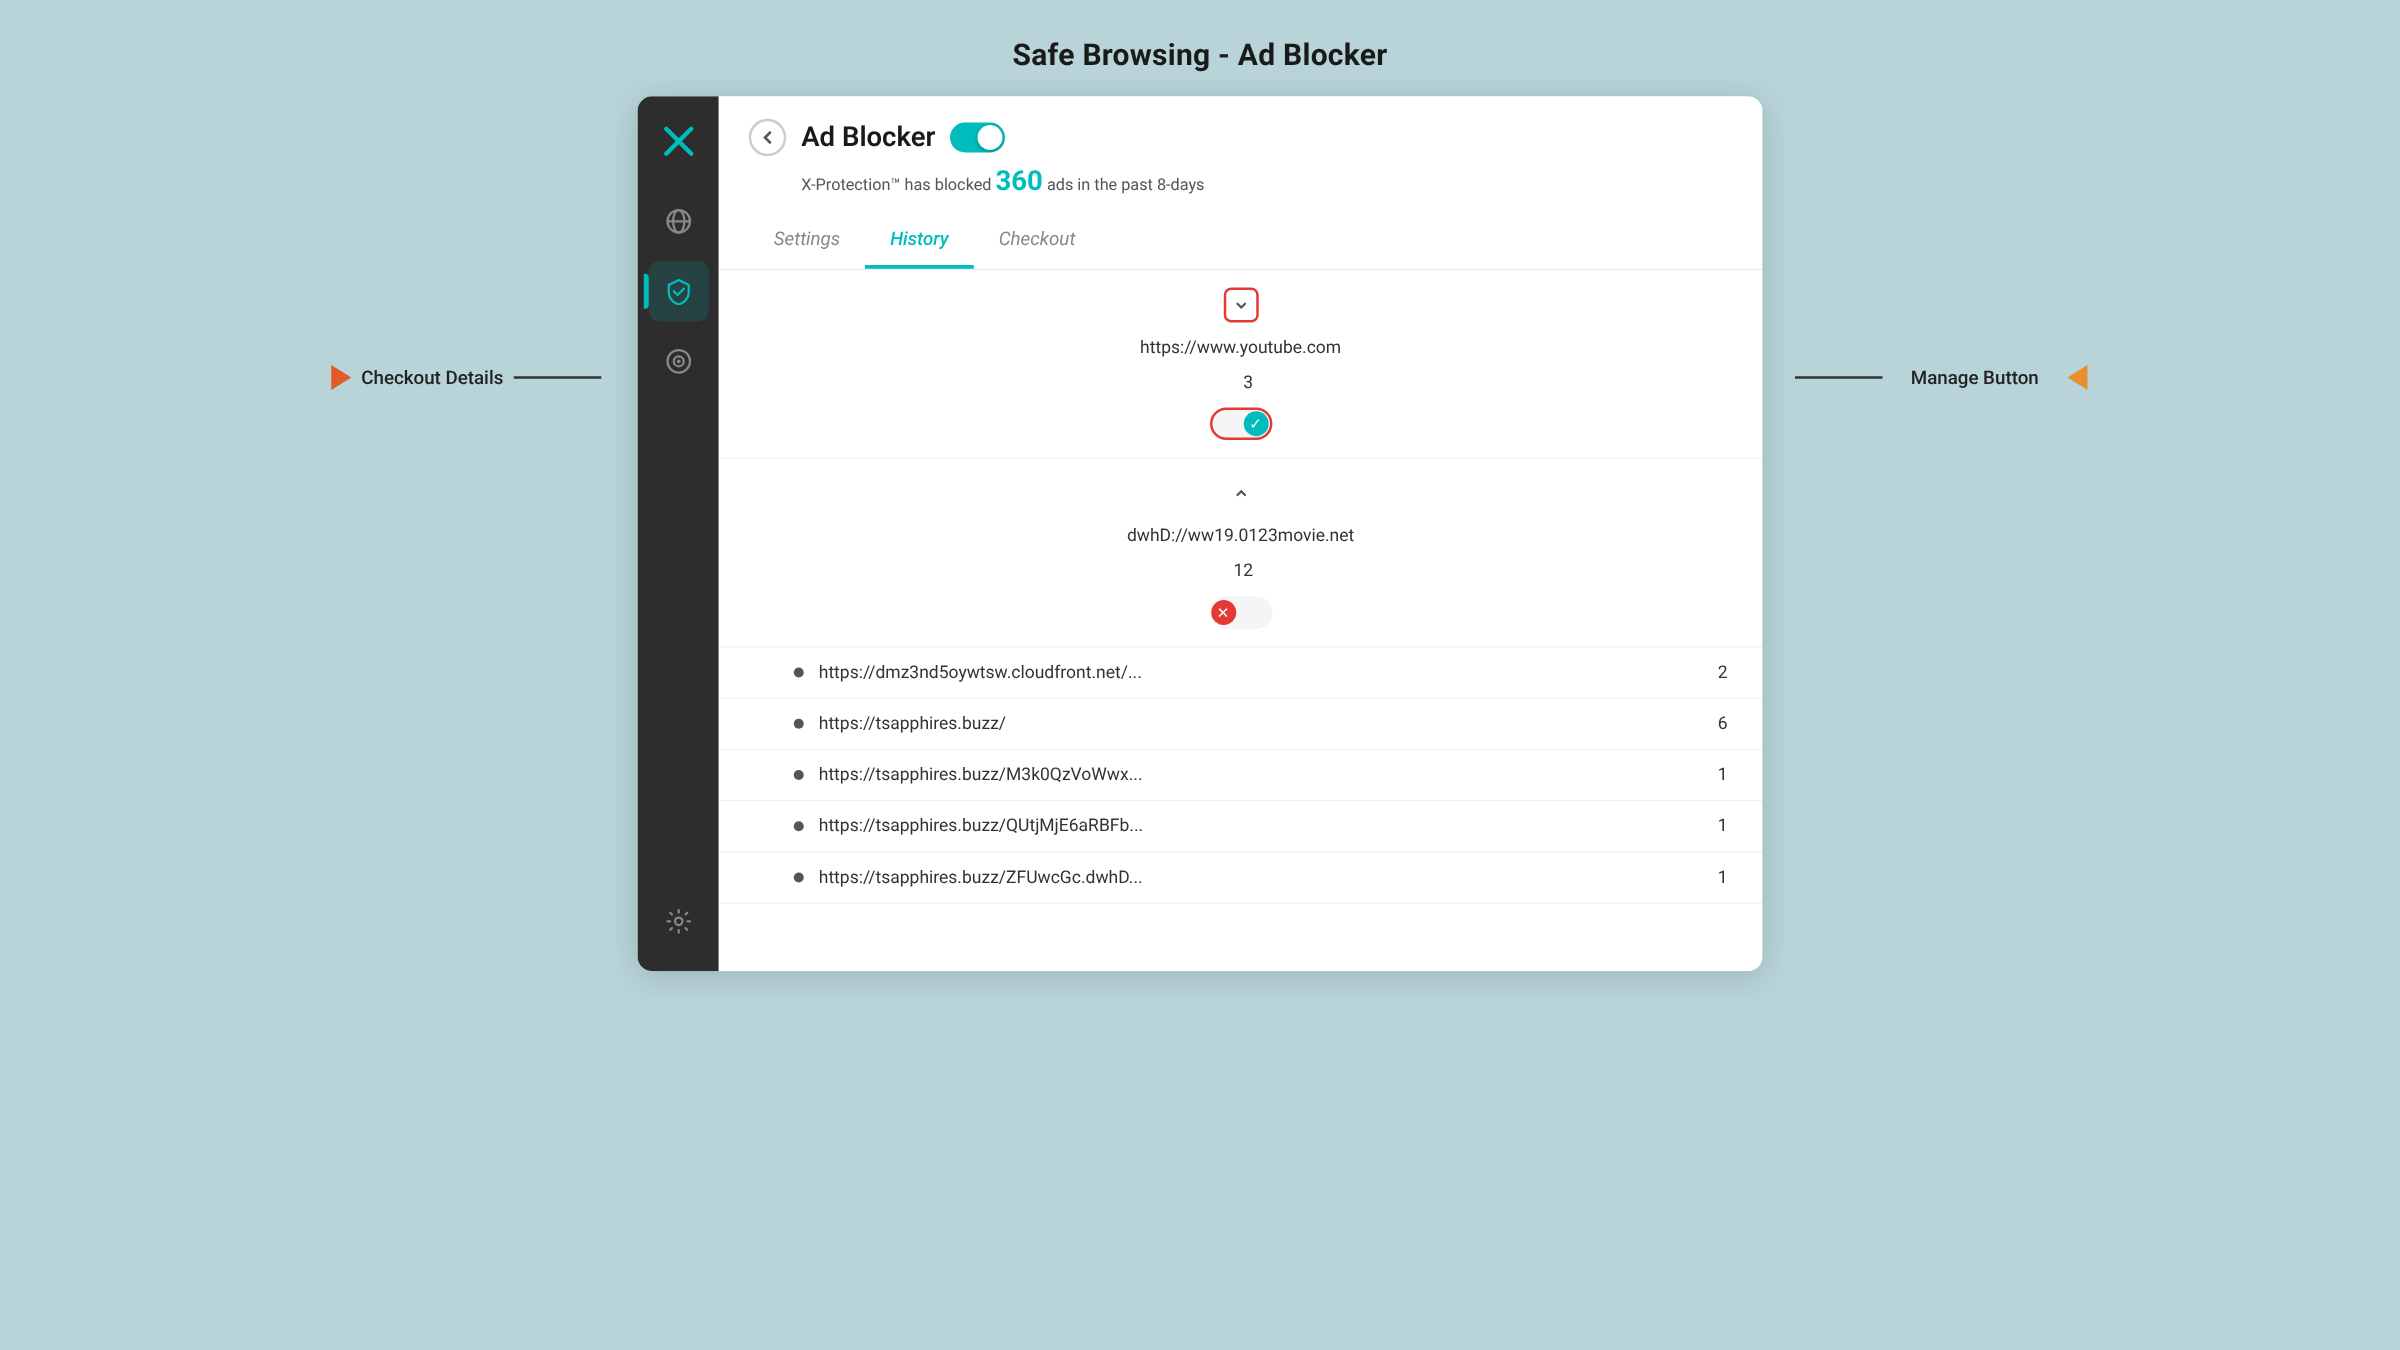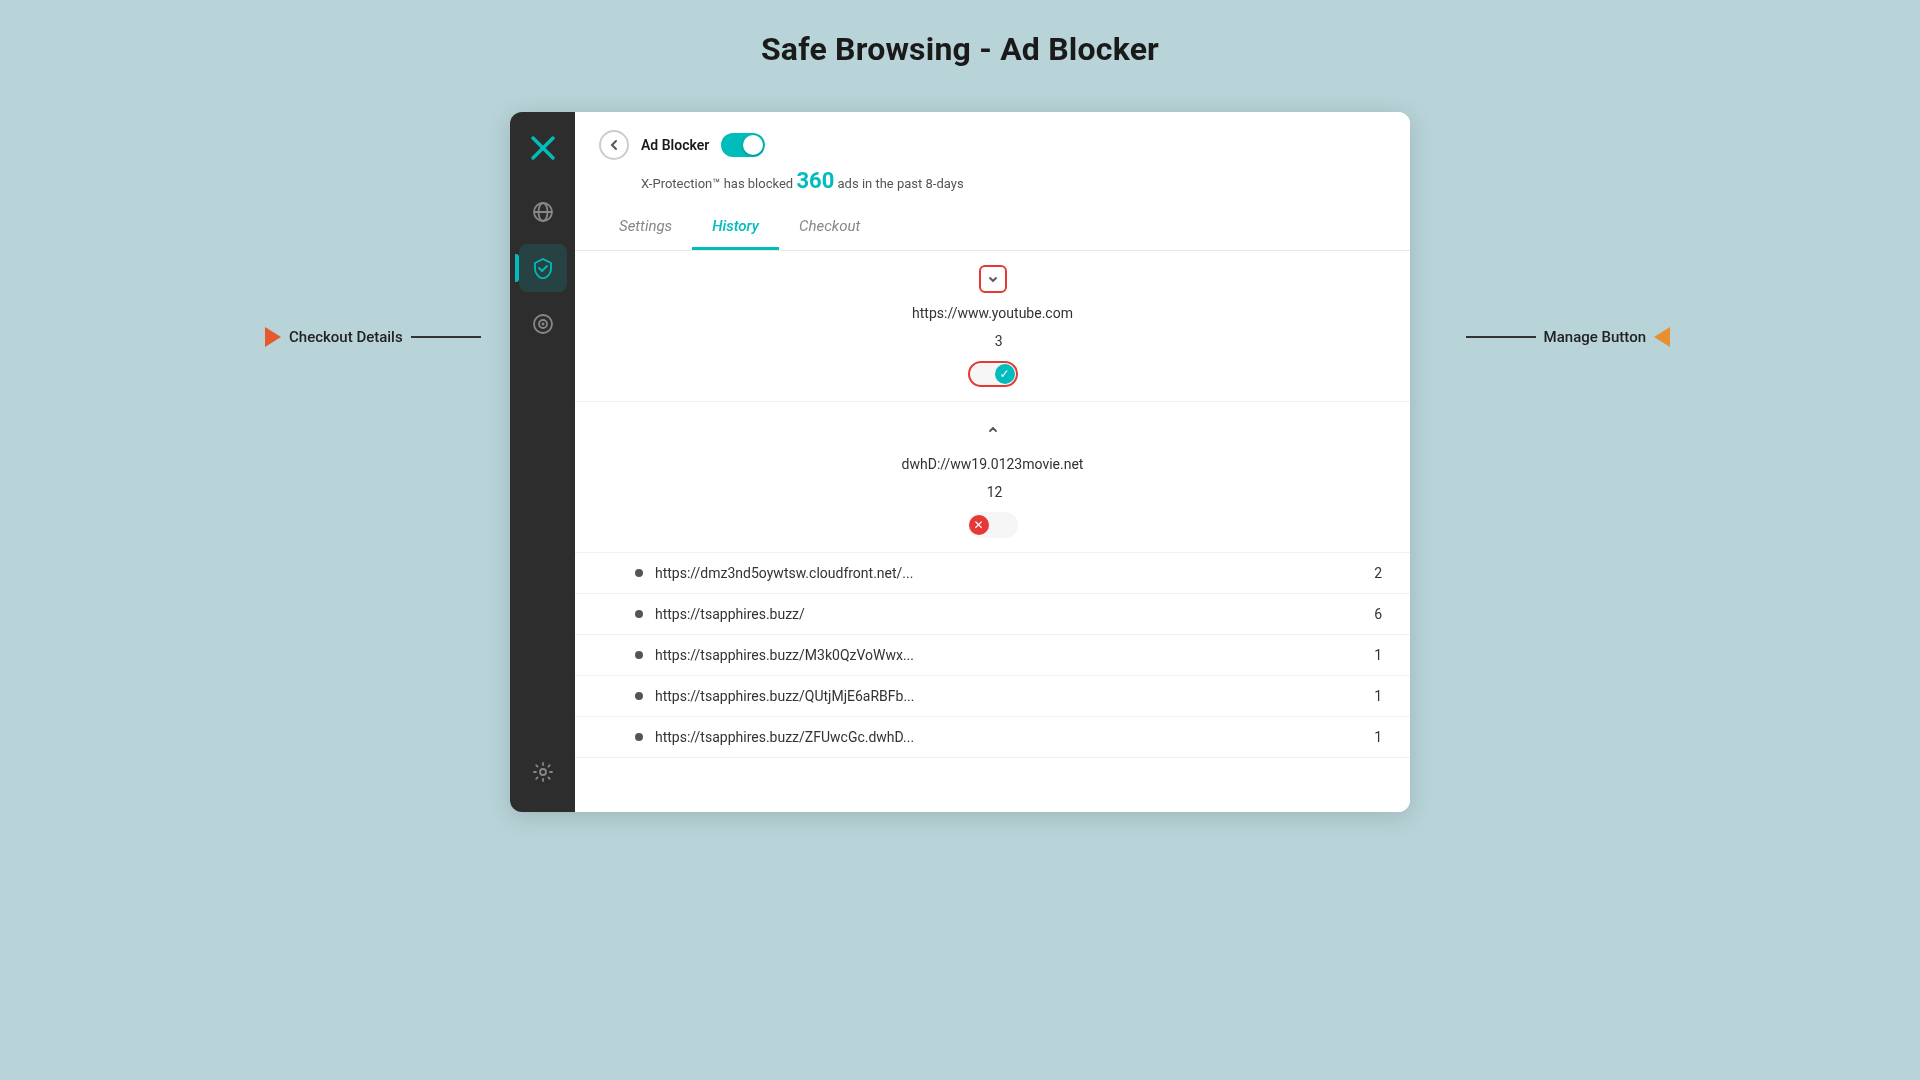--- a/index.html
+++ b/index.html
@@ -9,24 +9,24 @@
       width: 1920px;
       height: 1080px;
       display: flex;
       flex-direction: column;
       align-items: center;
       padding-top: 30px;
       overflow: hidden;
     }
 
     .page-title {
-      font-size: 32px;
+      font-size: 24px;
       font-weight: 700;
       color: #1a1a1a;
-      margin-bottom: 44px;
+      margin-bottom: 19px;
       letter-spacing: 0.2px;
     }
 
     .app-container {
       display: flex;
       width: 900px;
       height: 700px;
       border-radius: 12px;
       overflow: hidden;
       box-shadow: 0 4px 24px rgba(0,0,0,0.15);
@@ -115,21 +115,21 @@
       border-radius: 50%;
       display: flex;
       align-items: center;
       justify-content: center;
       cursor: pointer;
       color: #555;
       font-size: 14px;
     }
 
     .header-title {
-      font-size: 14px;
+      font-size: 22px;
       font-weight: 600;
       color: #1a1a1a;
     }
 
     .toggle-switch {
       position: relative;
       width: 44px;
       height: 24px;
       cursor: pointer;
     }
@@ -297,21 +297,21 @@
       gap: 8px;
     }
 
     .ann-right-side {
       display: flex;
       align-items: center;
       position: absolute;
       right: -250px;
       top: 50%;
       transform: translateY(-50%);
-      gap: 8px;
+      gap: 23px;
     }
 
     .h-line {
       height: 2px;
       background: #333;
     }
   </style>
 </head>
 <body>
 

